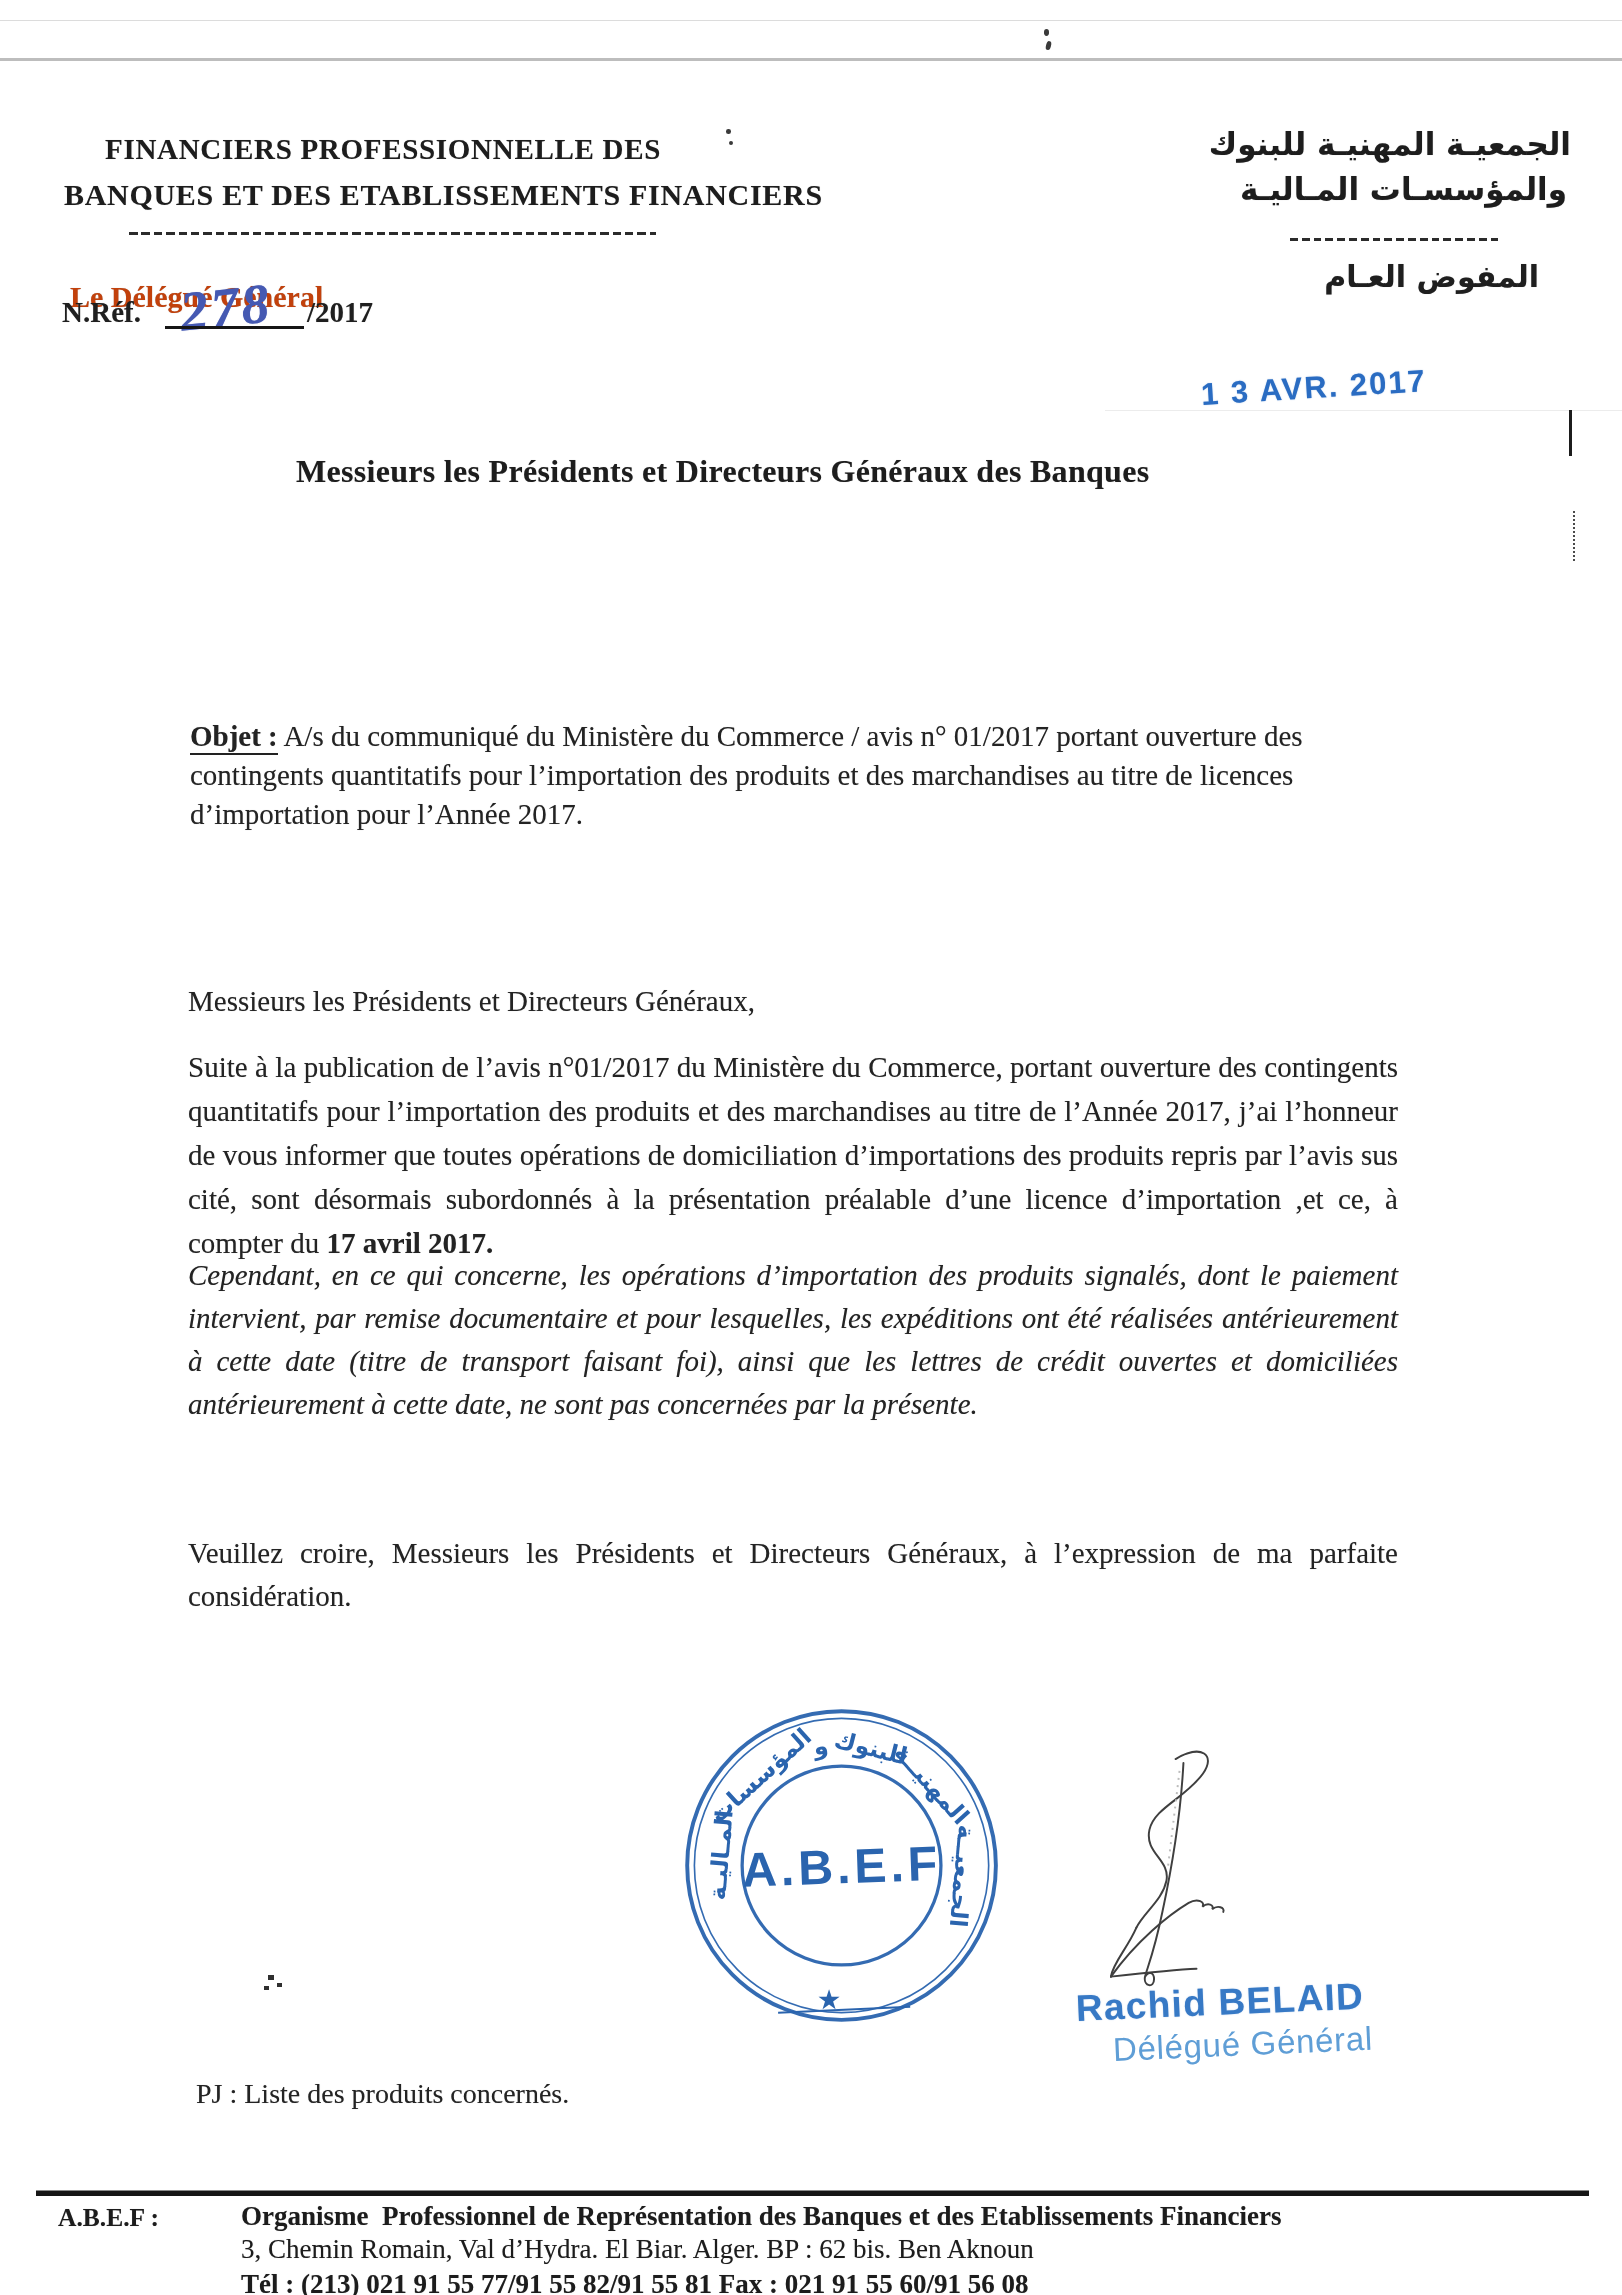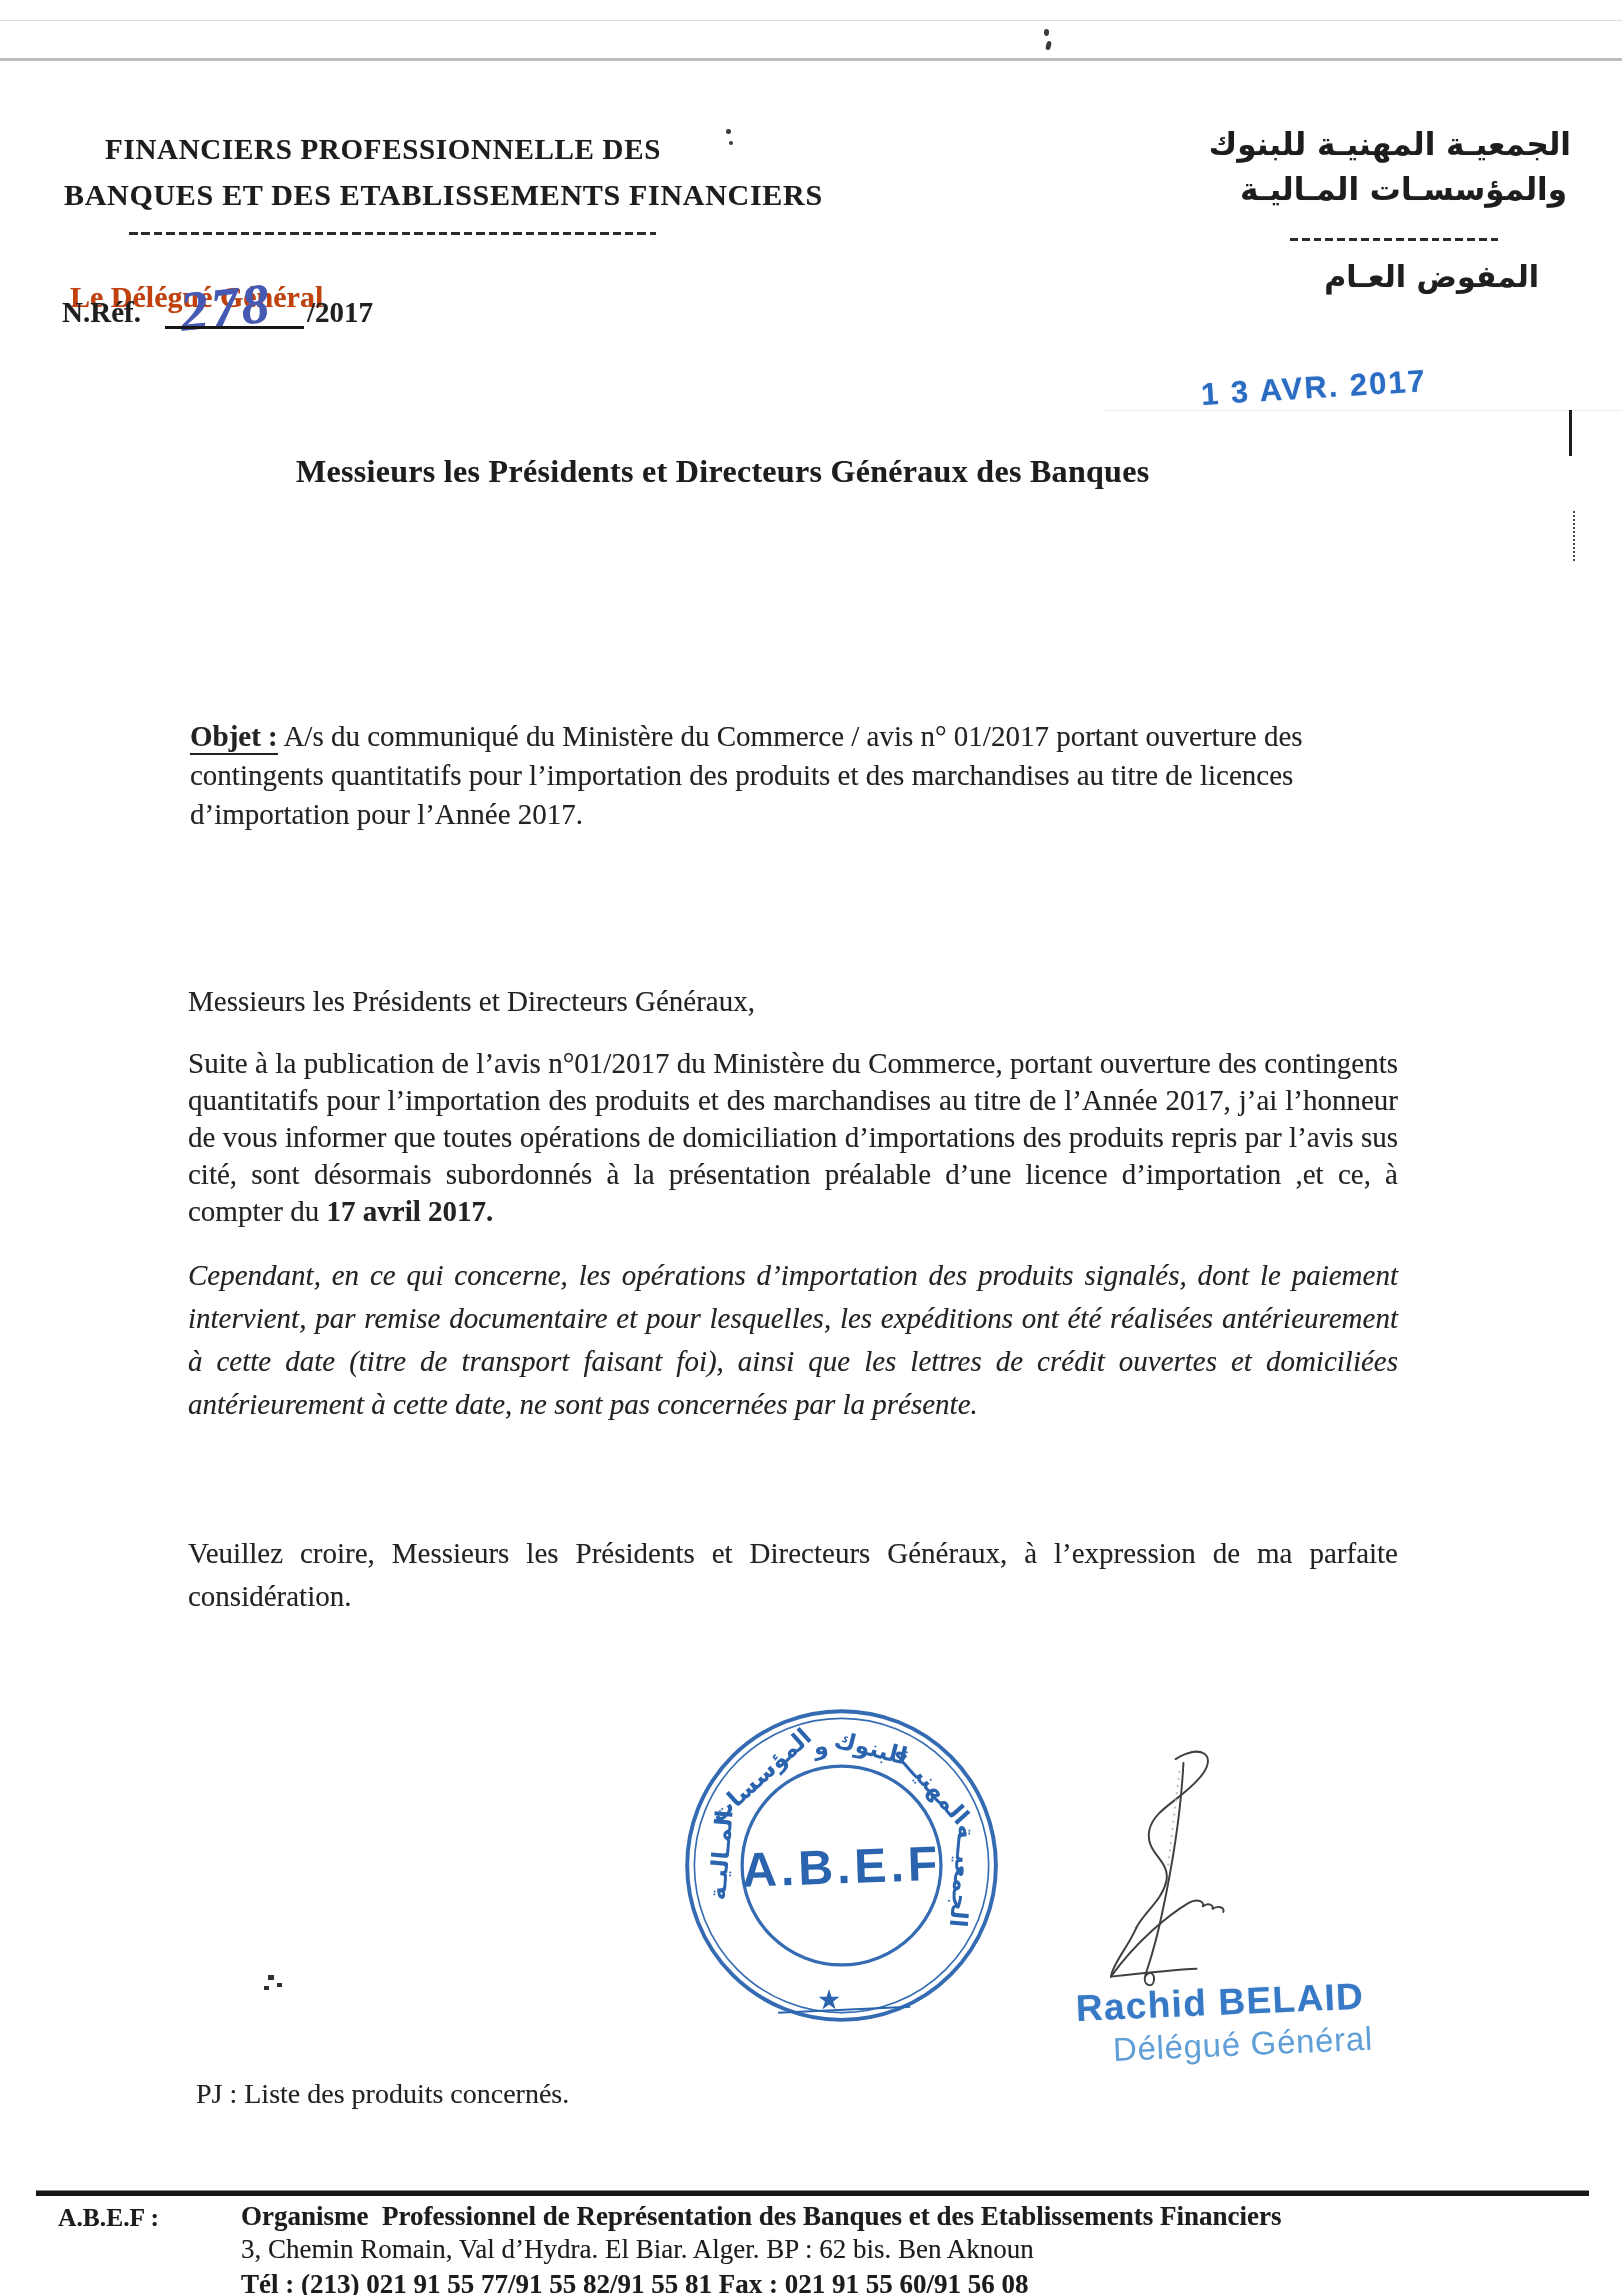--- a/index.html
+++ b/index.html
@@ -36,21 +36,21 @@
               letter-spacing:2px;transform:rotate(-3.5deg);
               text-shadow:0 0 1.3px rgba(42,108,194,.45);}
 
   .recipient{left:296px;top:453px;font-size:32px;font-weight:bold;color:#1d1d1d;letter-spacing:0.3px;}
 
   .subject{left:190px;top:717px;width:1223px;font-size:29px;line-height:39px;margin:0;}
   .subject-label{font-weight:bold;border-bottom:2.6px solid #222;padding-bottom:1.3px;text-align:right;}
 
   .salutation{left:188px;top:985px;font-size:29px;margin:0;}
   .para{left:188px;width:1210px;font-size:29px;text-align:justify;margin:0;}
-  .p1{top:1045px;line-height:37px;}
+  .p1{top:1045px;line-height:44px;}
   .p2{top:1254px;line-height:43px;font-style:italic;}
   .p3{top:1532px;line-height:43px;}
 
   .stamp-svg{left:680px;top:1704px;}
   .sig-svg{left:1058px;top:1712px;}
   .sig-name{left:1076px;top:1988px;font-size:37px;font-weight:bold;
             font-family:"Liberation Sans",sans-serif;color:#3779c5;
             transform:rotate(-2.5deg);transform-origin:left center;letter-spacing:1.3px;
             text-shadow:0 0 1.3px rgba(55,121,197,.4);}
   .sig-role{left:1113px;top:2031px;font-size:33px;

